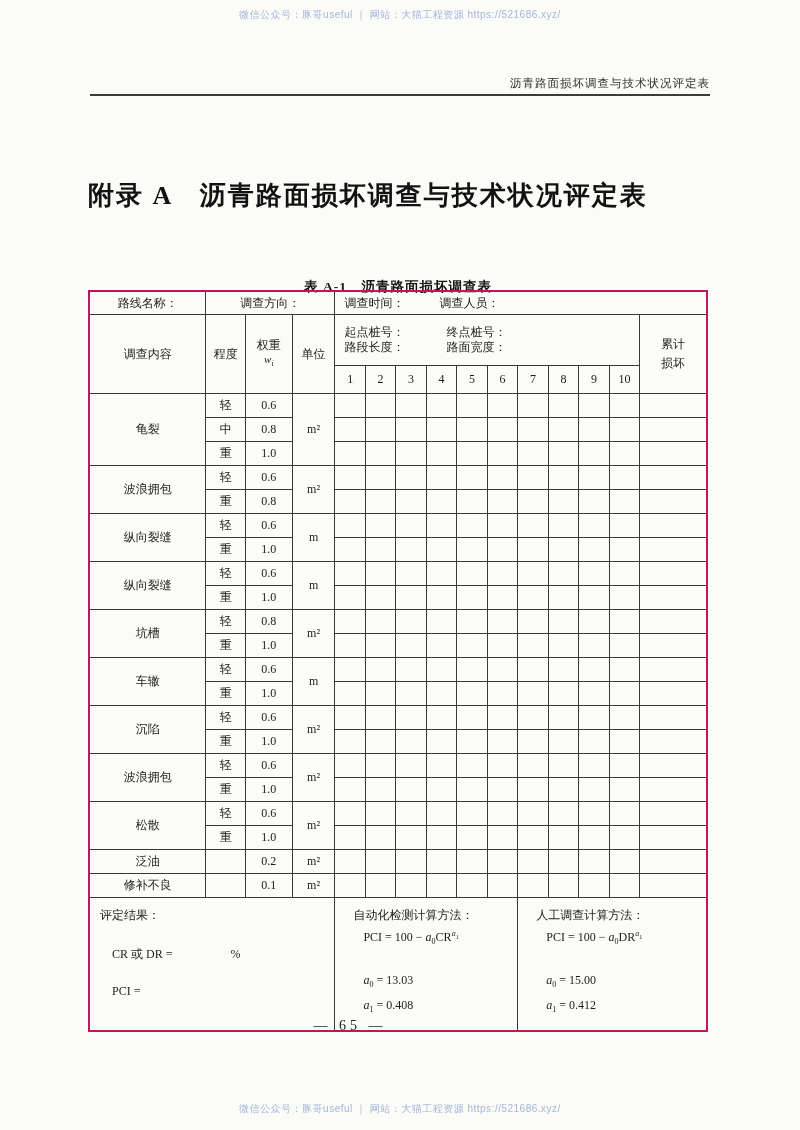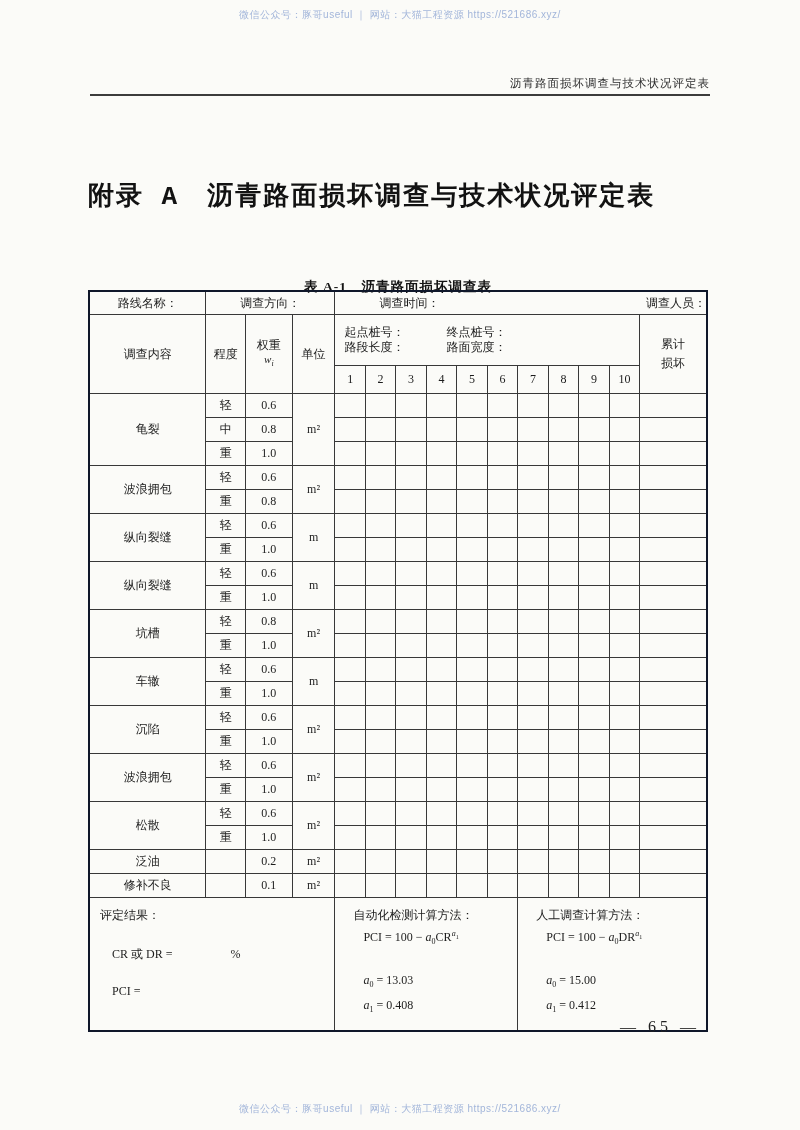--- a/index.html
+++ b/index.html
@@ -17,61 +17,61 @@
   .wm-bottom{top:1102px;}
   .running-header{
     position:absolute;top:76px;left:90px;width:620px;text-align:right;
     font-size:11.5px;color:#2d2d2d;letter-spacing:1px;
   }
   .rule{
     position:absolute;top:94px;left:90px;width:620px;height:2px;background:#3c3c3c;
   }
   .doc-title{
     position:absolute;top:178px;left:88px;width:640px;
-    font-size:26px;font-weight:bold;color:#121212;letter-spacing:2px;font-family:Liberation Mono, monospace;
+    font-size:26px;font-weight:bold;color:#121212;letter-spacing:2px;
   }
   .table-caption{
     position:absolute;top:278px;left:88px;width:620px;text-align:center;
     font-size:13.5px;font-weight:bold;color:#141414;letter-spacing:1px;
   }
   table.survey{
     position:absolute;top:290px;left:88px;width:620px;
     border-collapse:collapse;table-layout:fixed;
-    border:2px solid #0f172a;
+    border:2px solid #be185d;
     font-size:12px;color:#1c1c1c;
   }
   table.survey td{
     border:1px solid #383838;padding:0;text-align:center;vertical-align:middle;
     font-size:12px;line-height:1.25;overflow:hidden;
   }
   td.tl{text-align:left;padding-left:9px;}
   tr.r-info td{height:22px;}
   tr.r-head td{height:50px;}
   tr.r-nums td{height:27px;}
   tr.r-body td{height:23px;}
   .stake-grid{display:grid;grid-template-columns:102px auto;padding-left:9px;text-align:left;}
-  .pair-grid{display:grid;grid-template-columns:95px auto;padding-left:9px;text-align:right;gap:22px;}
+  .pair-grid{display:grid;grid-template-columns:95px auto;padding-left:9px;text-align:left;}
   .cum-wrap{width:30px;margin:0 auto;line-height:1.6;}
   .w-sym{font-style:italic;font-size:11px;}
   sub{font-size:8px;}
   .footer-cell{vertical-align:top !important;text-align:left !important;height:106px;}
   .footer-cell .pad{padding:10px 6px 8px 10px;}
   .res-line1{margin-bottom:24px;}
   .res-line2{margin-left:12px;margin-bottom:22px;}
   .res-line2 .pct{display:inline-block;margin-left:58px;}
   .res-line3{margin-left:12px;}
   .method-title{margin-bottom:6px;padding-left:8px;}
   .formula{padding-left:18px;margin-bottom:26px;font-size:12px;}
   .formula i,.coef i{font-family:"Liberation Serif",serif;}
   .formula sup{font-size:8px;}
   .formula sup sub{font-size:6px;}
   .coef{padding-left:18px;margin-bottom:7px;font-size:12px;}
   .page-number{
-    position:absolute;top:1018px;left:0;width:700px;text-align:right;
-    font-size:16px;color:#222;letter-spacing:4px;
+    position:absolute;top:1018px;left:0;width:700px;text-align:center;
+    font-size:14px;color:#222;letter-spacing:4px;
   }
 </style>
 </head>
 <body>
 
 <div class="watermark wm-top">微信公众号：豚哥useful ｜ 网站：大猫工程资源 https://521686.xyz/</div>
 
 <div class="running-header">沥青路面损坏调查与技术状况评定表</div>
 <div class="rule"></div>
 

